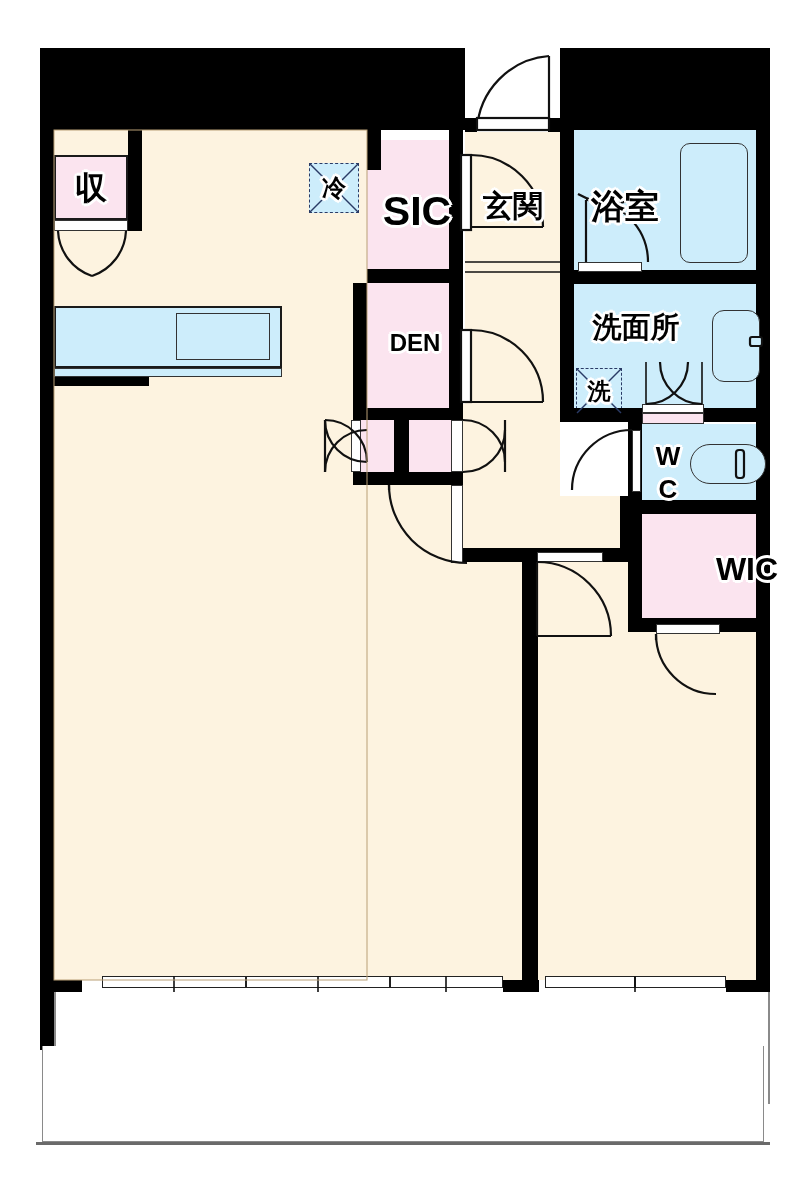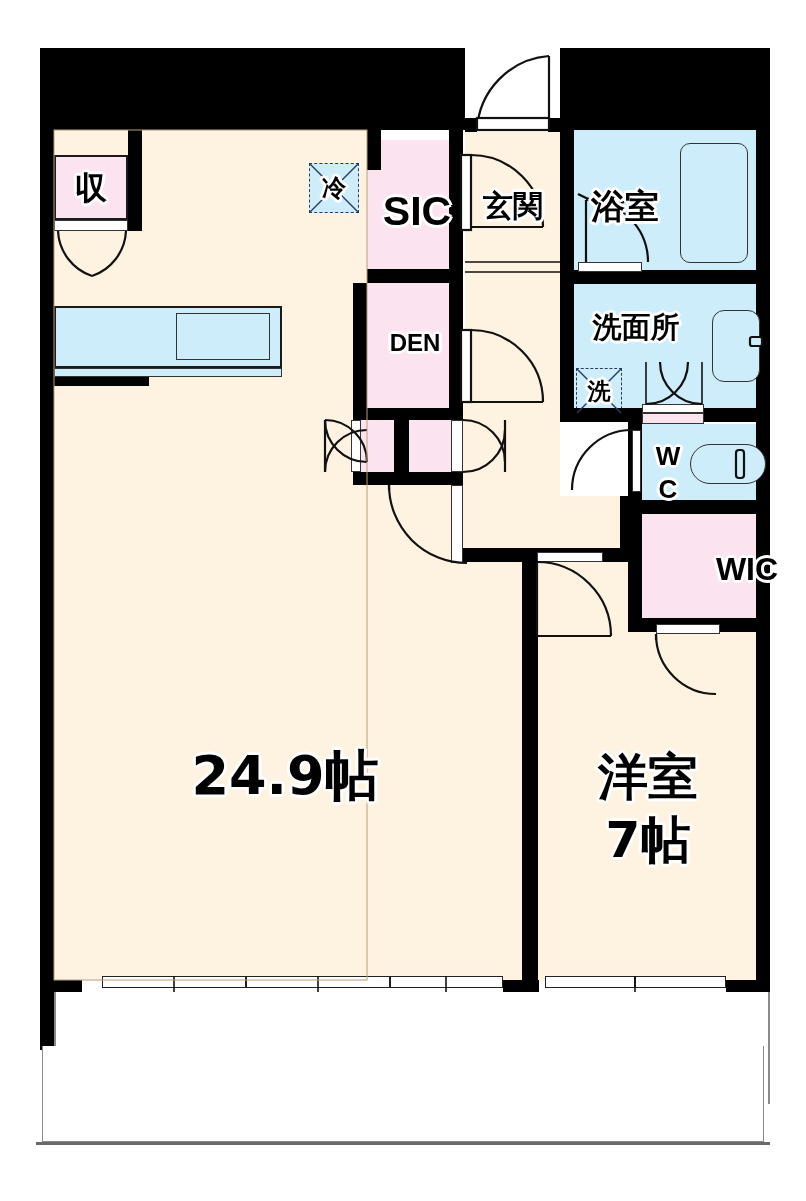--- a/index.html
+++ b/index.html
@@ -210,19 +210,16 @@
   <div class="lbl ctr" style="left:417px;top:211px;font-size:41px;">SIC</div>
   <div class="lbl ctr" style="left:415px;top:343px;font-size:24px;">DEN</div>
   <div class="lbl jp ctr" style="left:513px;top:206px;font-size:30px;">玄関</div>
   <div class="lbl jp ctr" style="left:625px;top:206px;font-size:34px;">浴室</div>
   <div class="lbl jp ctr" style="left:636px;top:327px;font-size:29px;">洗面所</div>
   <div class="lbl jp ctr" style="left:599px;top:391px;font-size:23px;">洗</div>
   <div class="lbl ctr" style="left:668px;top:456px;font-size:26px;">W</div>
   <div class="lbl ctr" style="left:668px;top:489px;font-size:26px;">C</div>
   <div class="lbl ctr" style="left:703px;top:569px;font-size:32px;margin-left:44px;">WIC</div>
 
-  <div class="lbl jp ctr" style="left:285px;top:776px;font-size:54px;">24.9帖</div>
-
-  <div class="lbl jp ctr" style="left:648px;top:777px;font-size:50px;">洋室</div>
-  <div class="lbl jp ctr" style="left:648px;top:840px;font-size:50px;">7帖</div>
+
 
 
 </div>
 
 </body></html>

